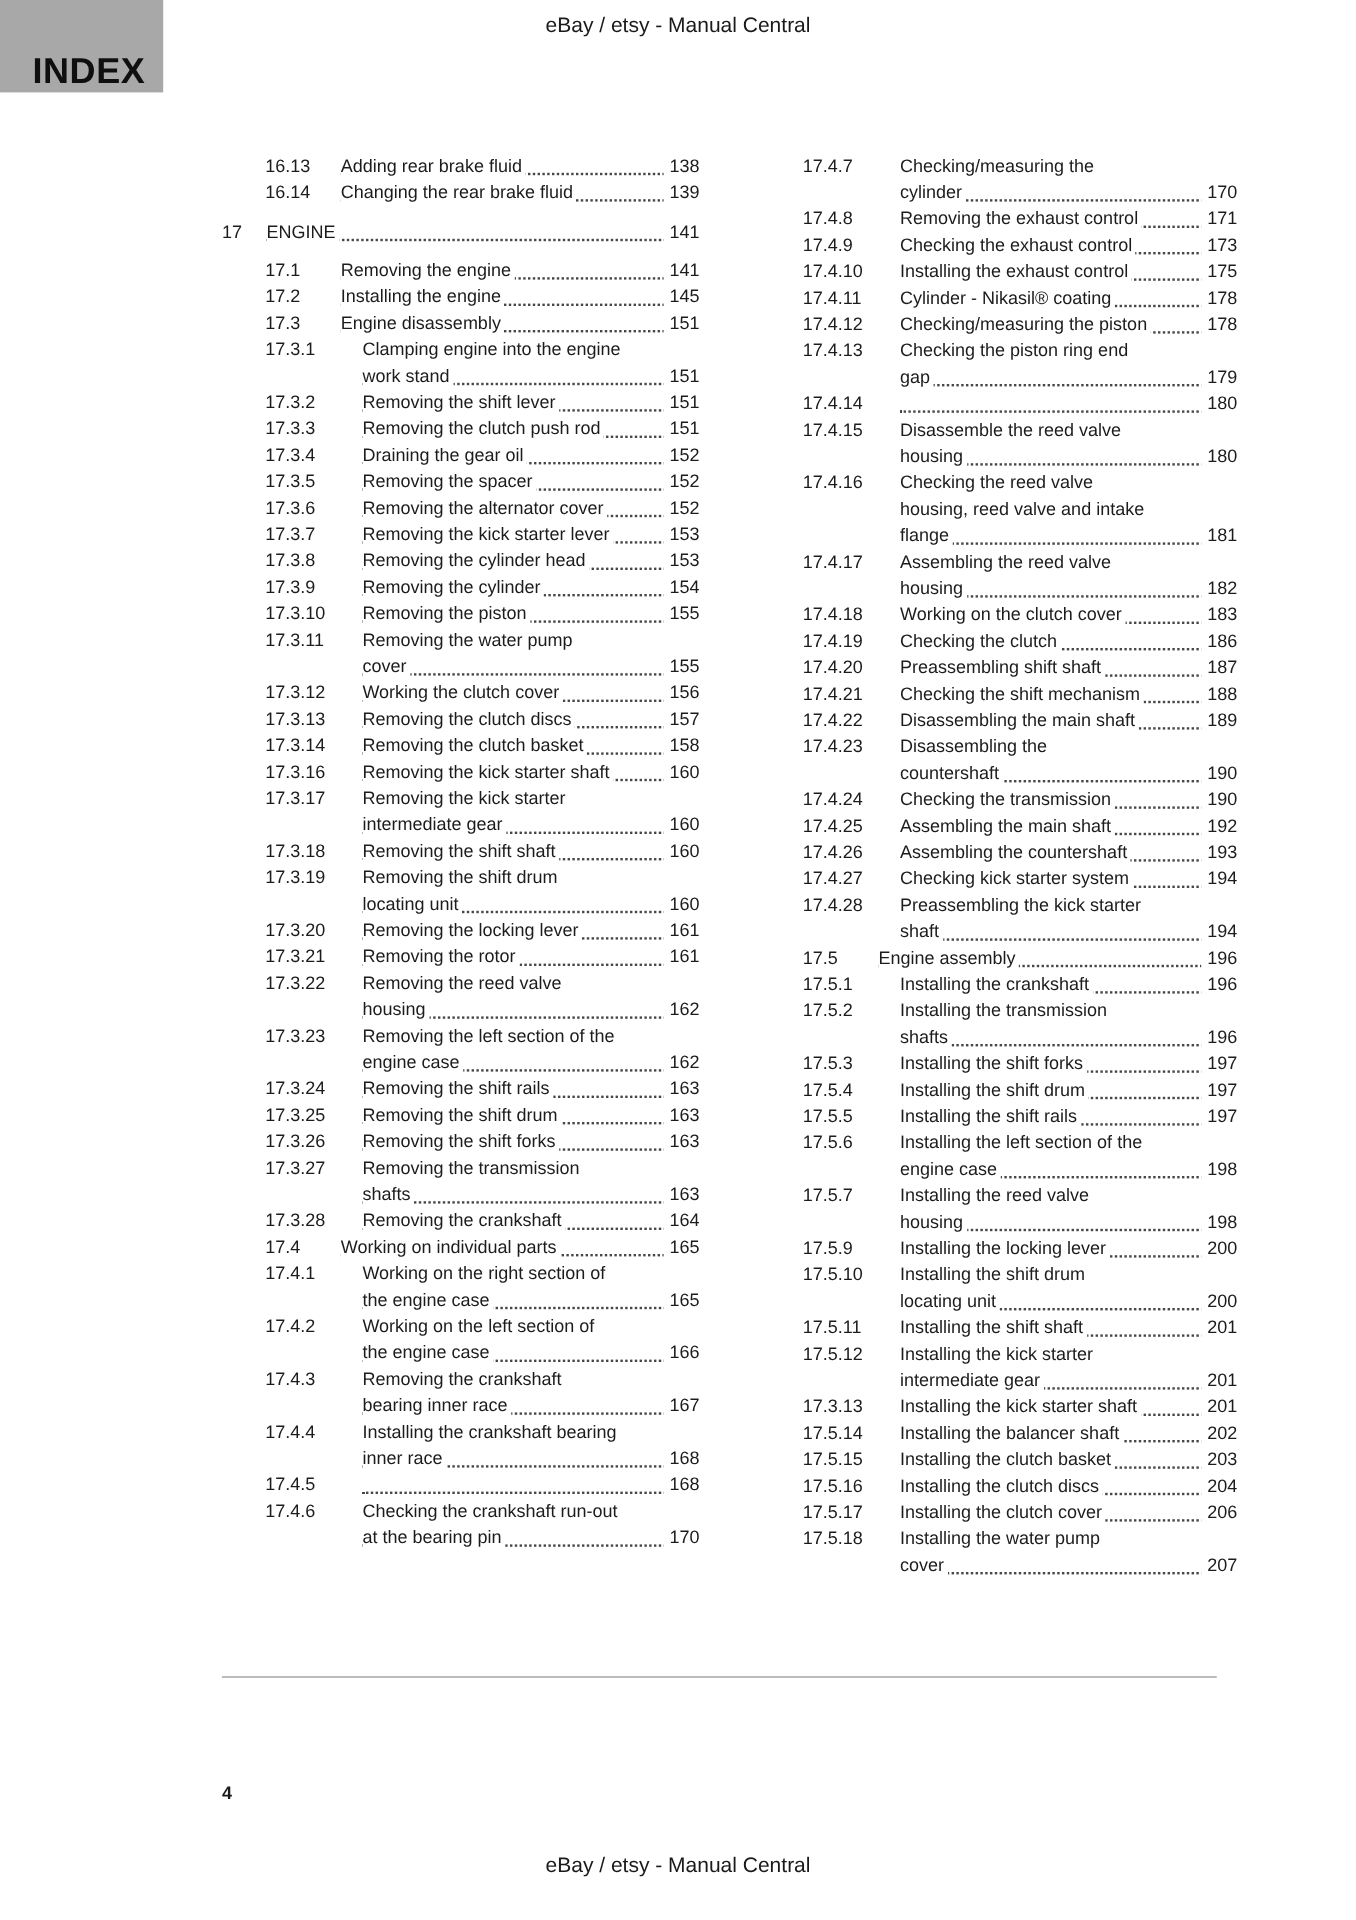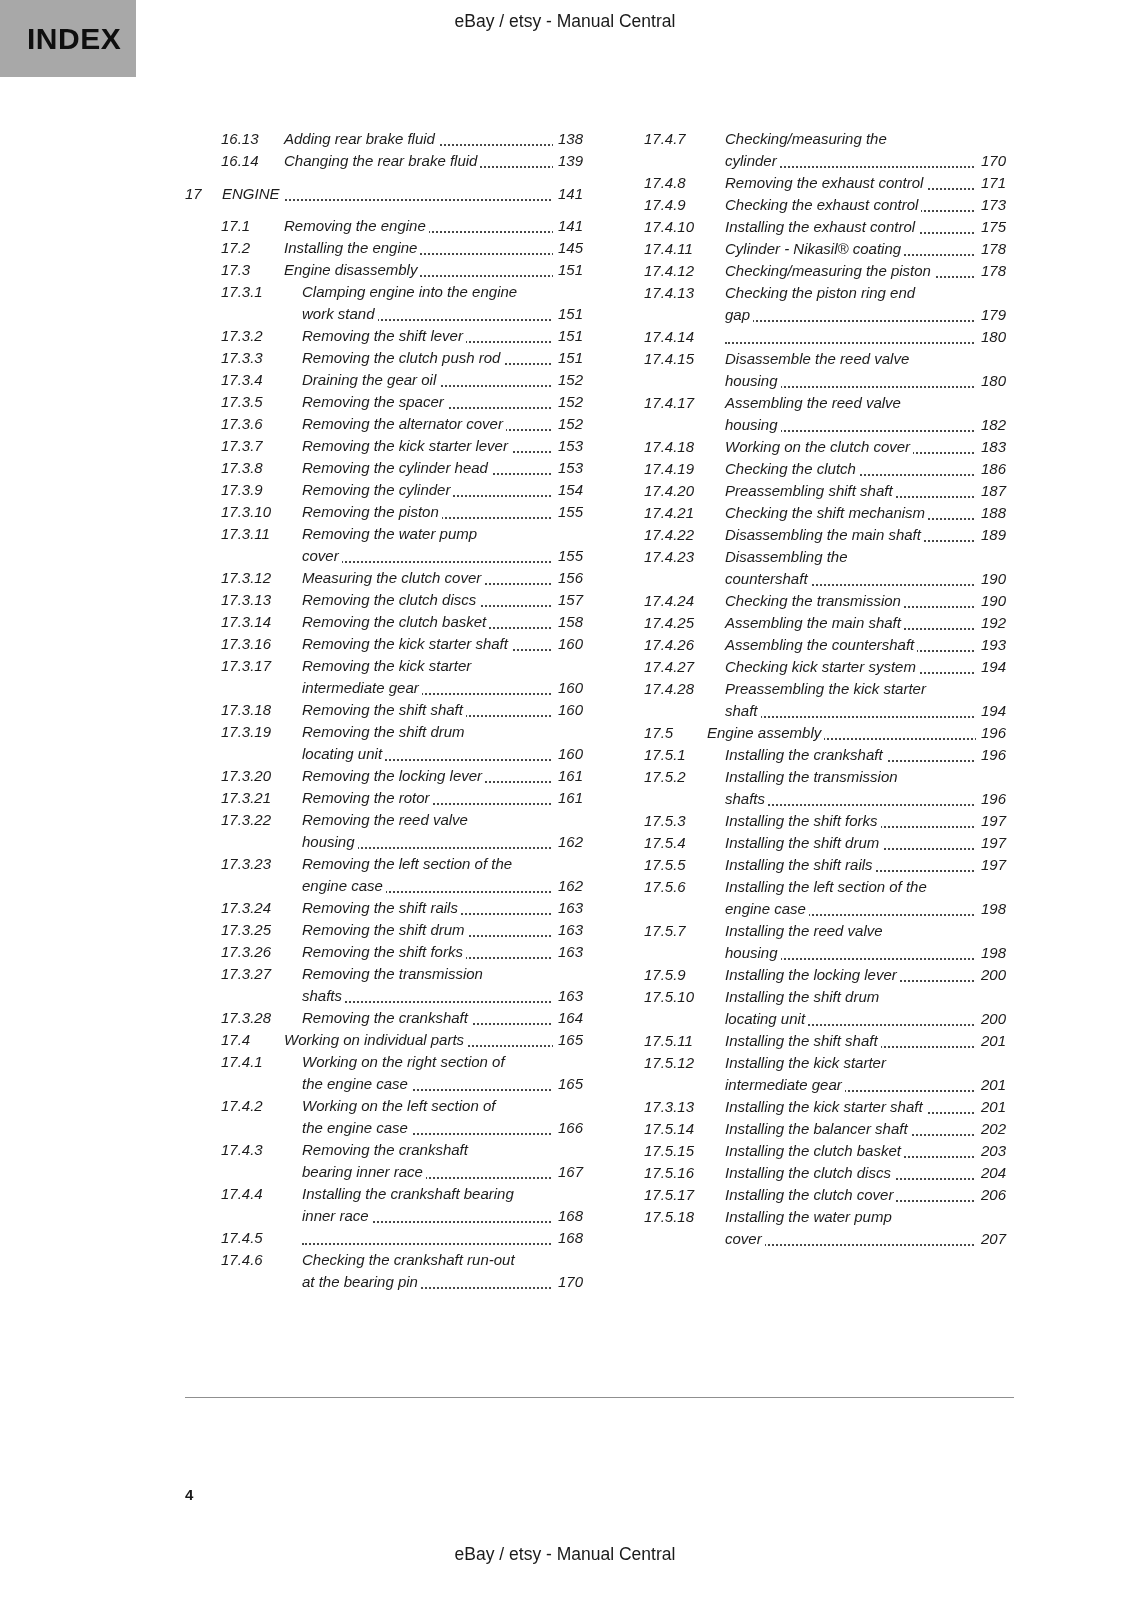--- a/index.html
+++ b/index.html
@@ -15,21 +15,21 @@
     overflow: hidden;
   }
 
   
   .index-tab {
     position: absolute;
     left: 0; top: 0;
     width: 136px; height: 77px;
     background: #a8a8a8;
     display: flex;
-    align-items: center;
+    align-items: flex-end;
   }
   .index-label {
     padding-left: 27px;
     font-size: 30px;
     font-weight: 700;
     color: #0f0f0f;
     letter-spacing: 0.5px;
   }
 
   .header-title {
@@ -39,23 +39,22 @@
     font-size: 17.5px;
     color: #1a1a1a;
   }
 
   
   .toc {
     position: absolute;
     left: 185px; top: 128px;
     display: grid;
     grid-template-columns: 398px 398px;
-    column-gap: 25px;
+    column-gap: 50px;
     align-items: start;
-    font-style: italic;
   }
   .toc-col { min-width: 0; }
 
   .entry {
     position: relative;
     display: flex;
     font-size: 15px;
     line-height: 22px;
     color: #1c1c1c;
   }
@@ -278,21 +277,21 @@
       <span class="t">Removing the water pump
 cover</span>
       <span class="pg">155</span>
     </span>
   </div>
 
   <div class="entry lvl3">
     <span class="num">17.3.12</span>
     <span class="body">
       <span class="dots"></span>
-      <span class="t">Measuring the clutch cover</span>
+      <span class="t">Working the clutch cover</span>
       <span class="pg">156</span>
     </span>
   </div>
 
   <div class="entry lvl3">
     <span class="num">17.3.13</span>
     <span class="body">
       <span class="dots"></span>
       <span class="t">Removing the clutch discs</span>
       <span class="pg">157</span>
@@ -575,20 +574,30 @@
   <div class="entry lvl3">
     <span class="num">17.4.15</span>
     <span class="body">
       <span class="dots"></span>
       <span class="t">Disassemble the reed valve
 housing</span>
       <span class="pg">180</span>
     </span>
   </div>
 
+  <div class="entry lvl3">
+    <span class="num">17.4.16</span>
+    <span class="body">
+      <span class="dots"></span>
+      <span class="t">Checking the reed valve
+housing, reed valve and intake
+flange</span>
+      <span class="pg">181</span>
+    </span>
+  </div>
 
   <div class="entry lvl3">
     <span class="num">17.4.17</span>
     <span class="body">
       <span class="dots"></span>
       <span class="t">Assembling the reed valve
 housing</span>
       <span class="pg">182</span>
     </span>
   </div>

